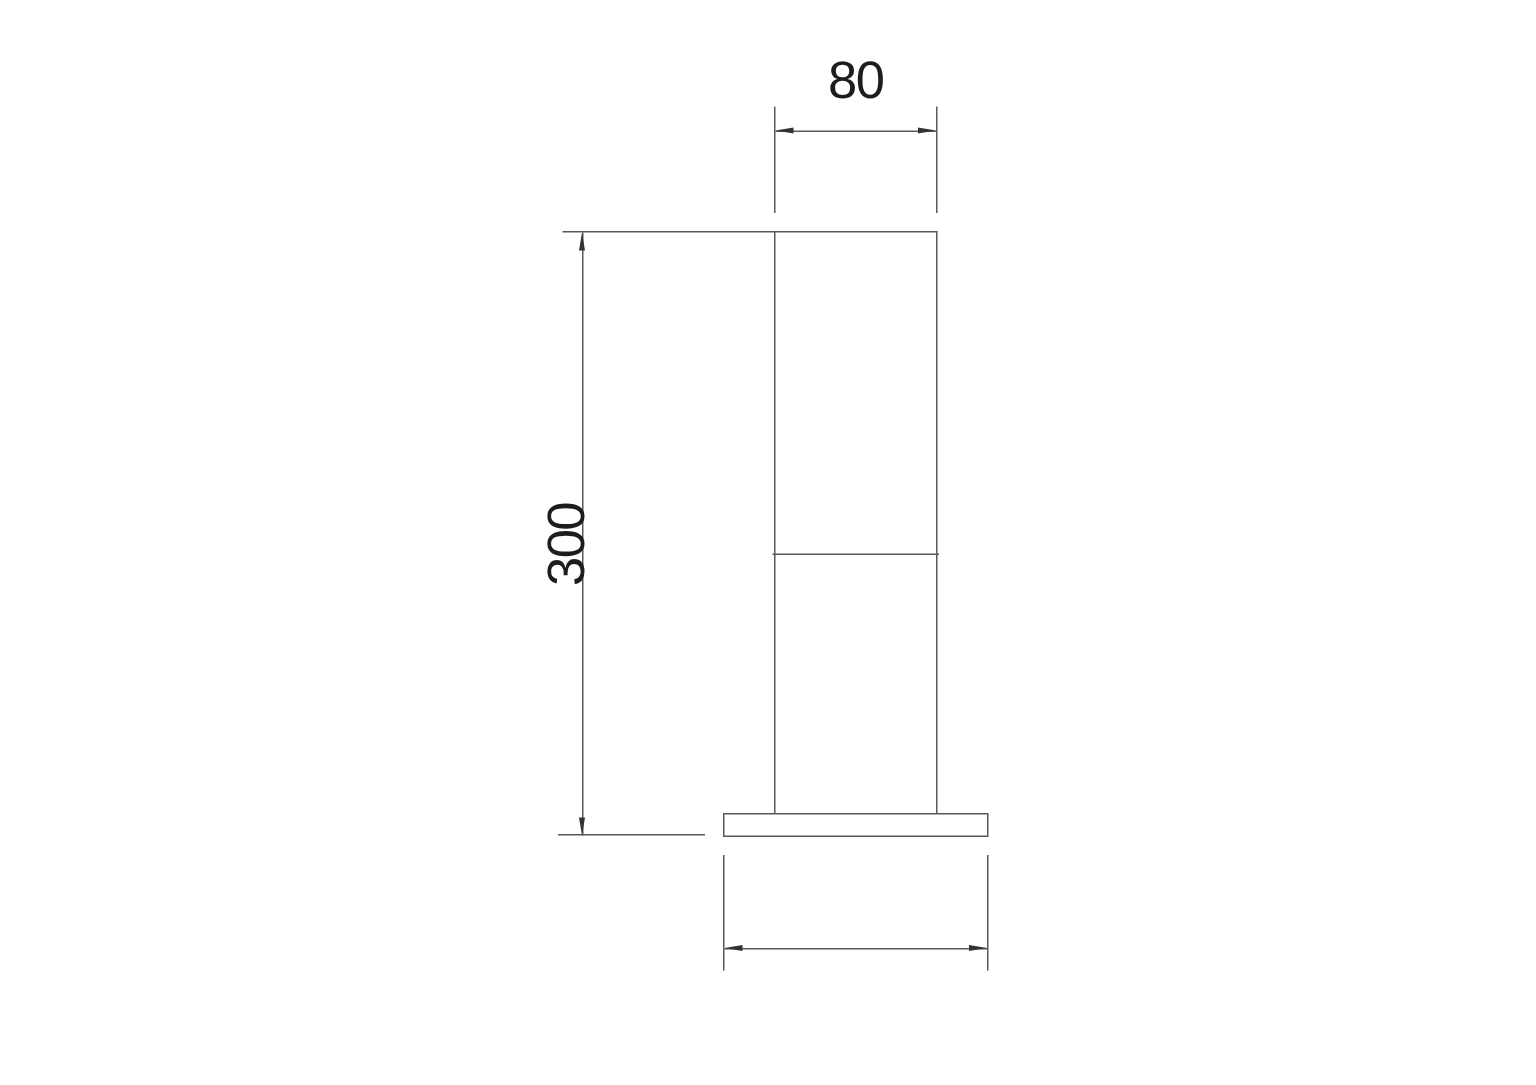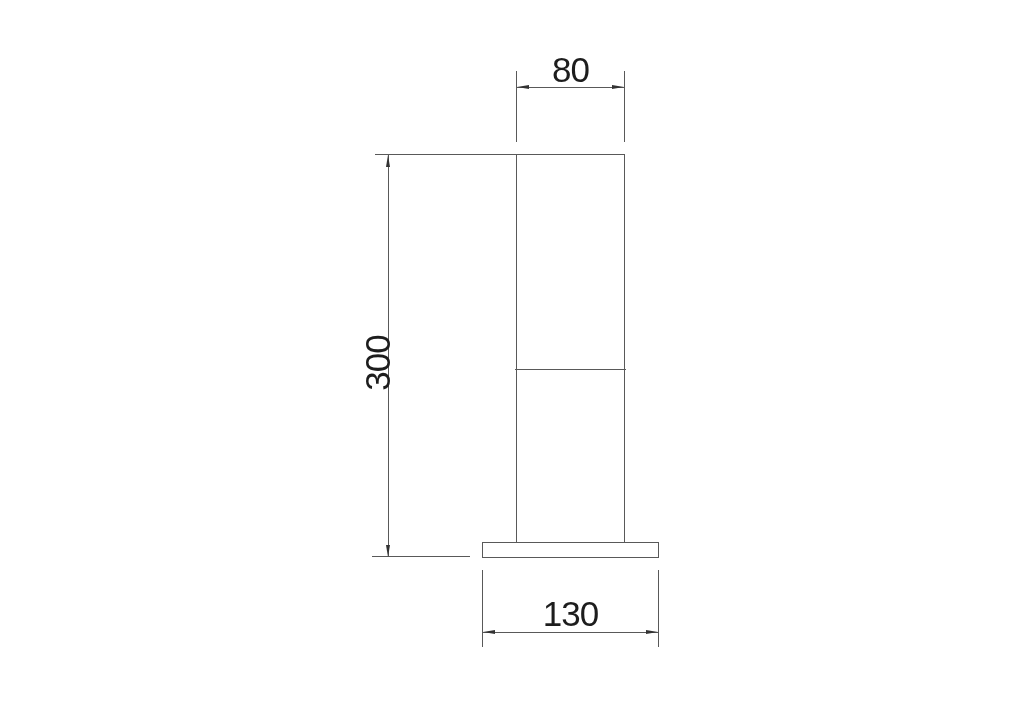--- a/index.html
+++ b/index.html
@@ -75,28 +75,27 @@
   <div class="line" style="left:624px; top:154px; width:1px; height:388px;"></div>
   <div class="line" style="left:515px; top:369px; width:111px; height:1px;"></div>
 
   <div class="outline-box" style="left:482px; top:542px; width:177px; height:16px;"></div>
 
   <div class="line" style="left:516px; top:71px; width:1px; height:71px;"></div>
   <div class="line" style="left:624px; top:71px; width:1px; height:71px;"></div>
   <div class="line" style="left:517px; top:87px; width:107px; height:1px;"></div>
   <div class="arrow left" style="left:517px; top:85px;"></div>
   <div class="arrow right" style="left:612px; top:85px;"></div>
-  <div class="dim-label" style="left:517px; top:52px; width:107px;">80</div>
+  <div class="dim-label" style="left:517px; top:36px; width:107px;">80</div>
 
   <div class="line" style="left:388px; top:155px; width:1px; height:402px;"></div>
   <div class="line" style="left:372px; top:556px; width:98px; height:1px;"></div>
   <div class="arrow up" style="left:386px; top:155px;"></div>
   <div class="arrow down" style="left:386px; top:545px;"></div>
   <div class="dim-label vertical" style="left:340px; top:345px; width:76px;">300</div>
 
   <div class="line" style="left:482px; top:570px; width:1px; height:77px;"></div>
   <div class="line" style="left:658px; top:570px; width:1px; height:77px;"></div>
   <div class="line" style="left:483px; top:632px; width:175px; height:1px;"></div>
   <div class="arrow left" style="left:483px; top:630px;"></div>
   <div class="arrow right" style="left:646px; top:630px;"></div>
-  <div class="dim-label" style="left:483px; top:596px; width:175px;">130</div>
 
 </div>
 
 </body></html>

